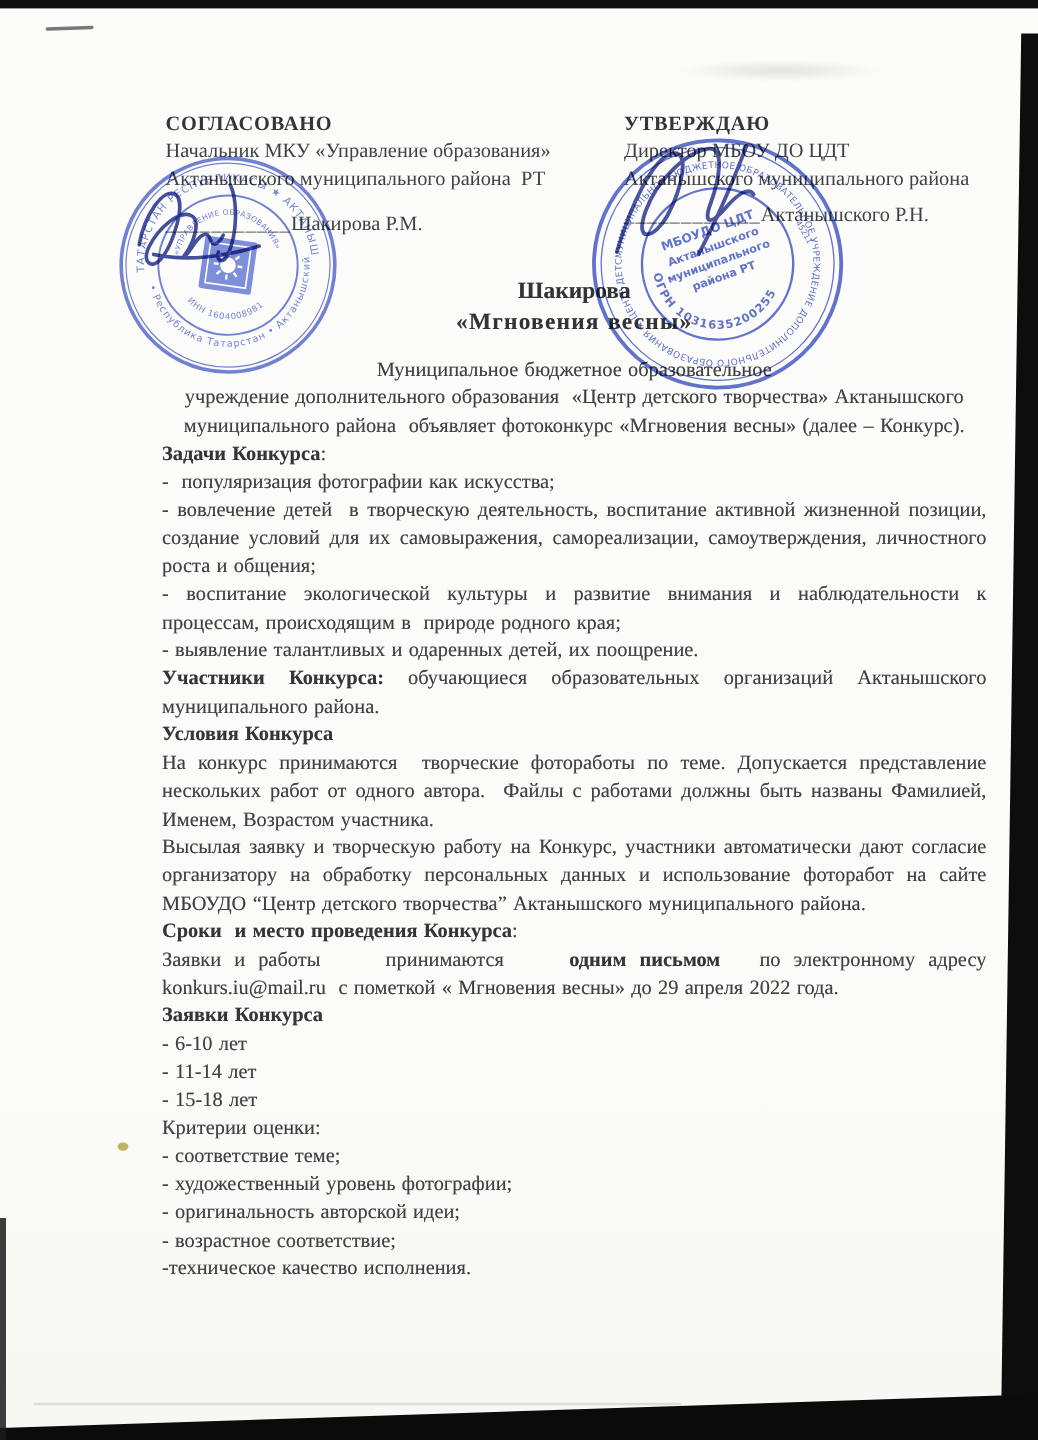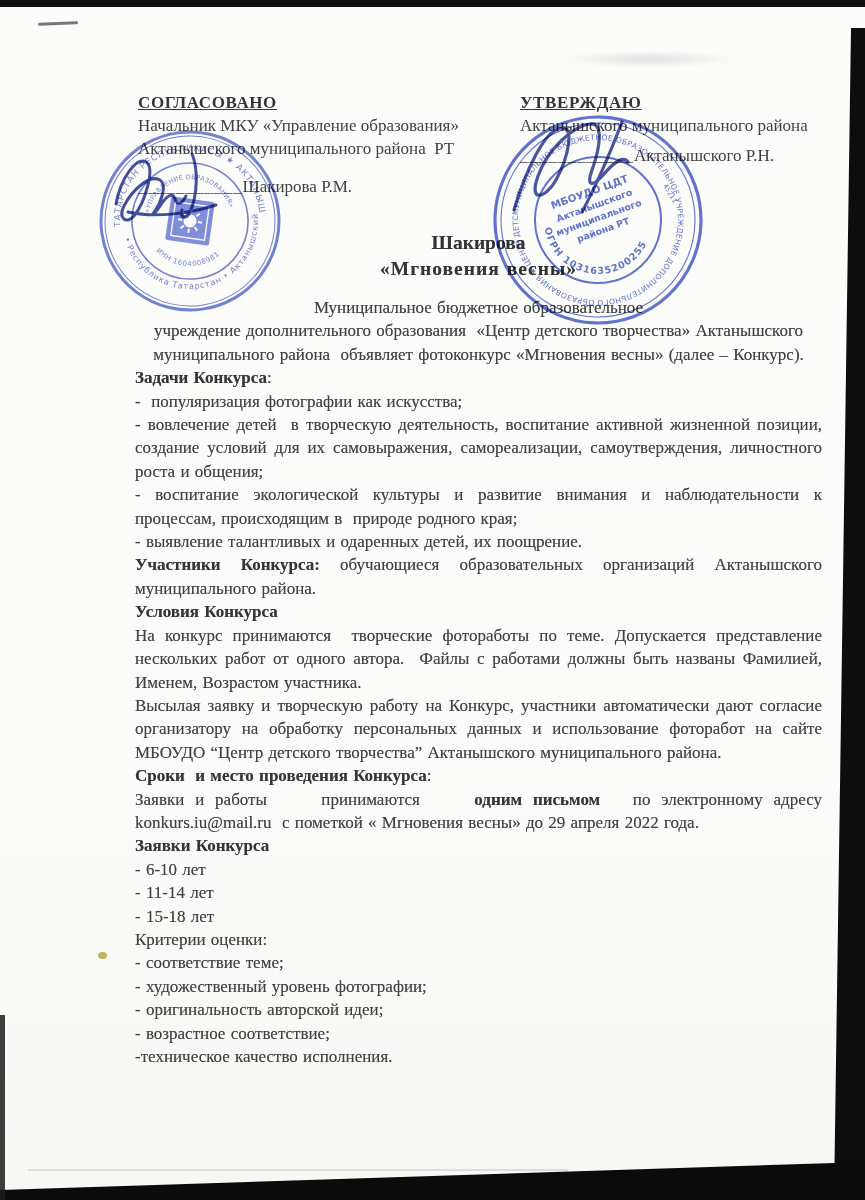--- a/index.html
+++ b/index.html
@@ -9,21 +9,21 @@
   
   .mark-dash{position:absolute;left:38px;top:22px;width:40px;height:3px;background:#4c4c4c;border-radius:2px;transform:rotate(-2deg);opacity:.75;z-index:5;}
   .mark-dot{position:absolute;left:98px;top:952px;width:9px;height:7px;background:#b2aa3e;border-radius:50%;opacity:.85;z-index:5;}
   .mark-smudge{position:absolute;left:560px;top:50px;width:180px;height:18px;background:radial-gradient(ellipse at center,rgba(150,150,150,.25),rgba(150,150,150,0) 70%);filter:blur(1px);z-index:4;}
   .mark-streak{position:absolute;left:28px;top:1169px;width:540px;height:2px;background:rgba(160,160,160,.30);z-index:4;}
 
   
   .approve{position:absolute;font-size:17px;line-height:23px;z-index:10;}
   .approve-left{left:138px;top:91px;width:372px;}
   .approve-right{left:520px;top:91px;width:335px;}
-  .approve-heading{font-weight:bold;letter-spacing:.6px;color:#333537;text-decoration:underline;}
+  .approve-heading{font-weight:bold;letter-spacing:.6px;color:#333537;}
   .signer-row{white-space:nowrap;color:#3f4142;}
   .approve-left .signer-row{margin-top:15px;}
   .approve-right .signer-row{margin-top:7px;}
   .sig-blank{letter-spacing:1px;color:#55575a;}
 
   
   .stamp{position:absolute;mix-blend-mode:multiply;opacity:.82;z-index:15;}
   .stamp-left{left:96px;top:127px;width:188px;height:188px;transform:rotate(-8deg);}
   .stamp-right{left:490px;top:112px;width:216px;height:216px;transform:rotate(2deg);}
   .signature{position:absolute;mix-blend-mode:multiply;z-index:16;}
@@ -56,20 +56,21 @@
 
   <div class="approve approve-left">
     <div class="approve-heading">СОГЛАСОВАНО</div>
     <div class="approve-line">Начальник МКУ «Управление образования»</div>
     <div class="approve-line">Актанышского муниципального района&nbsp; РТ</div>
     <div class="signer-row"><span class="sig-blank">___________</span><span>Шакирова Р.М.</span></div>
   </div>
 
   <div class="approve approve-right">
     <div class="approve-heading">УТВЕРЖДАЮ</div>
+    <div class="approve-line">Директор МБОУ ДО ЦДТ</div>
     <div class="approve-line">Актанышского муниципального района</div>
     <div class="signer-row"><span class="sig-blank">____________</span><span>Актанышского Р.Н.</span></div>
   </div>
 
   <svg class="stamp stamp-left" viewBox="0 0 188 188">
     <defs>
       <path id="ls-top" d="M 24,94 A 70,70 0 1 1 164,94" fill="none"></path>
       <path id="ls-bottom" d="M 26,94 A 68,68 0 0 0 162,94" fill="none"></path>
       <path id="ls-inner-top" d="M 52,94 A 42,42 0 1 1 136,94" fill="none"></path>
       <path id="ls-inner-bottom" d="M 49,94 A 45,45 0 0 0 139,94" fill="none"></path>

